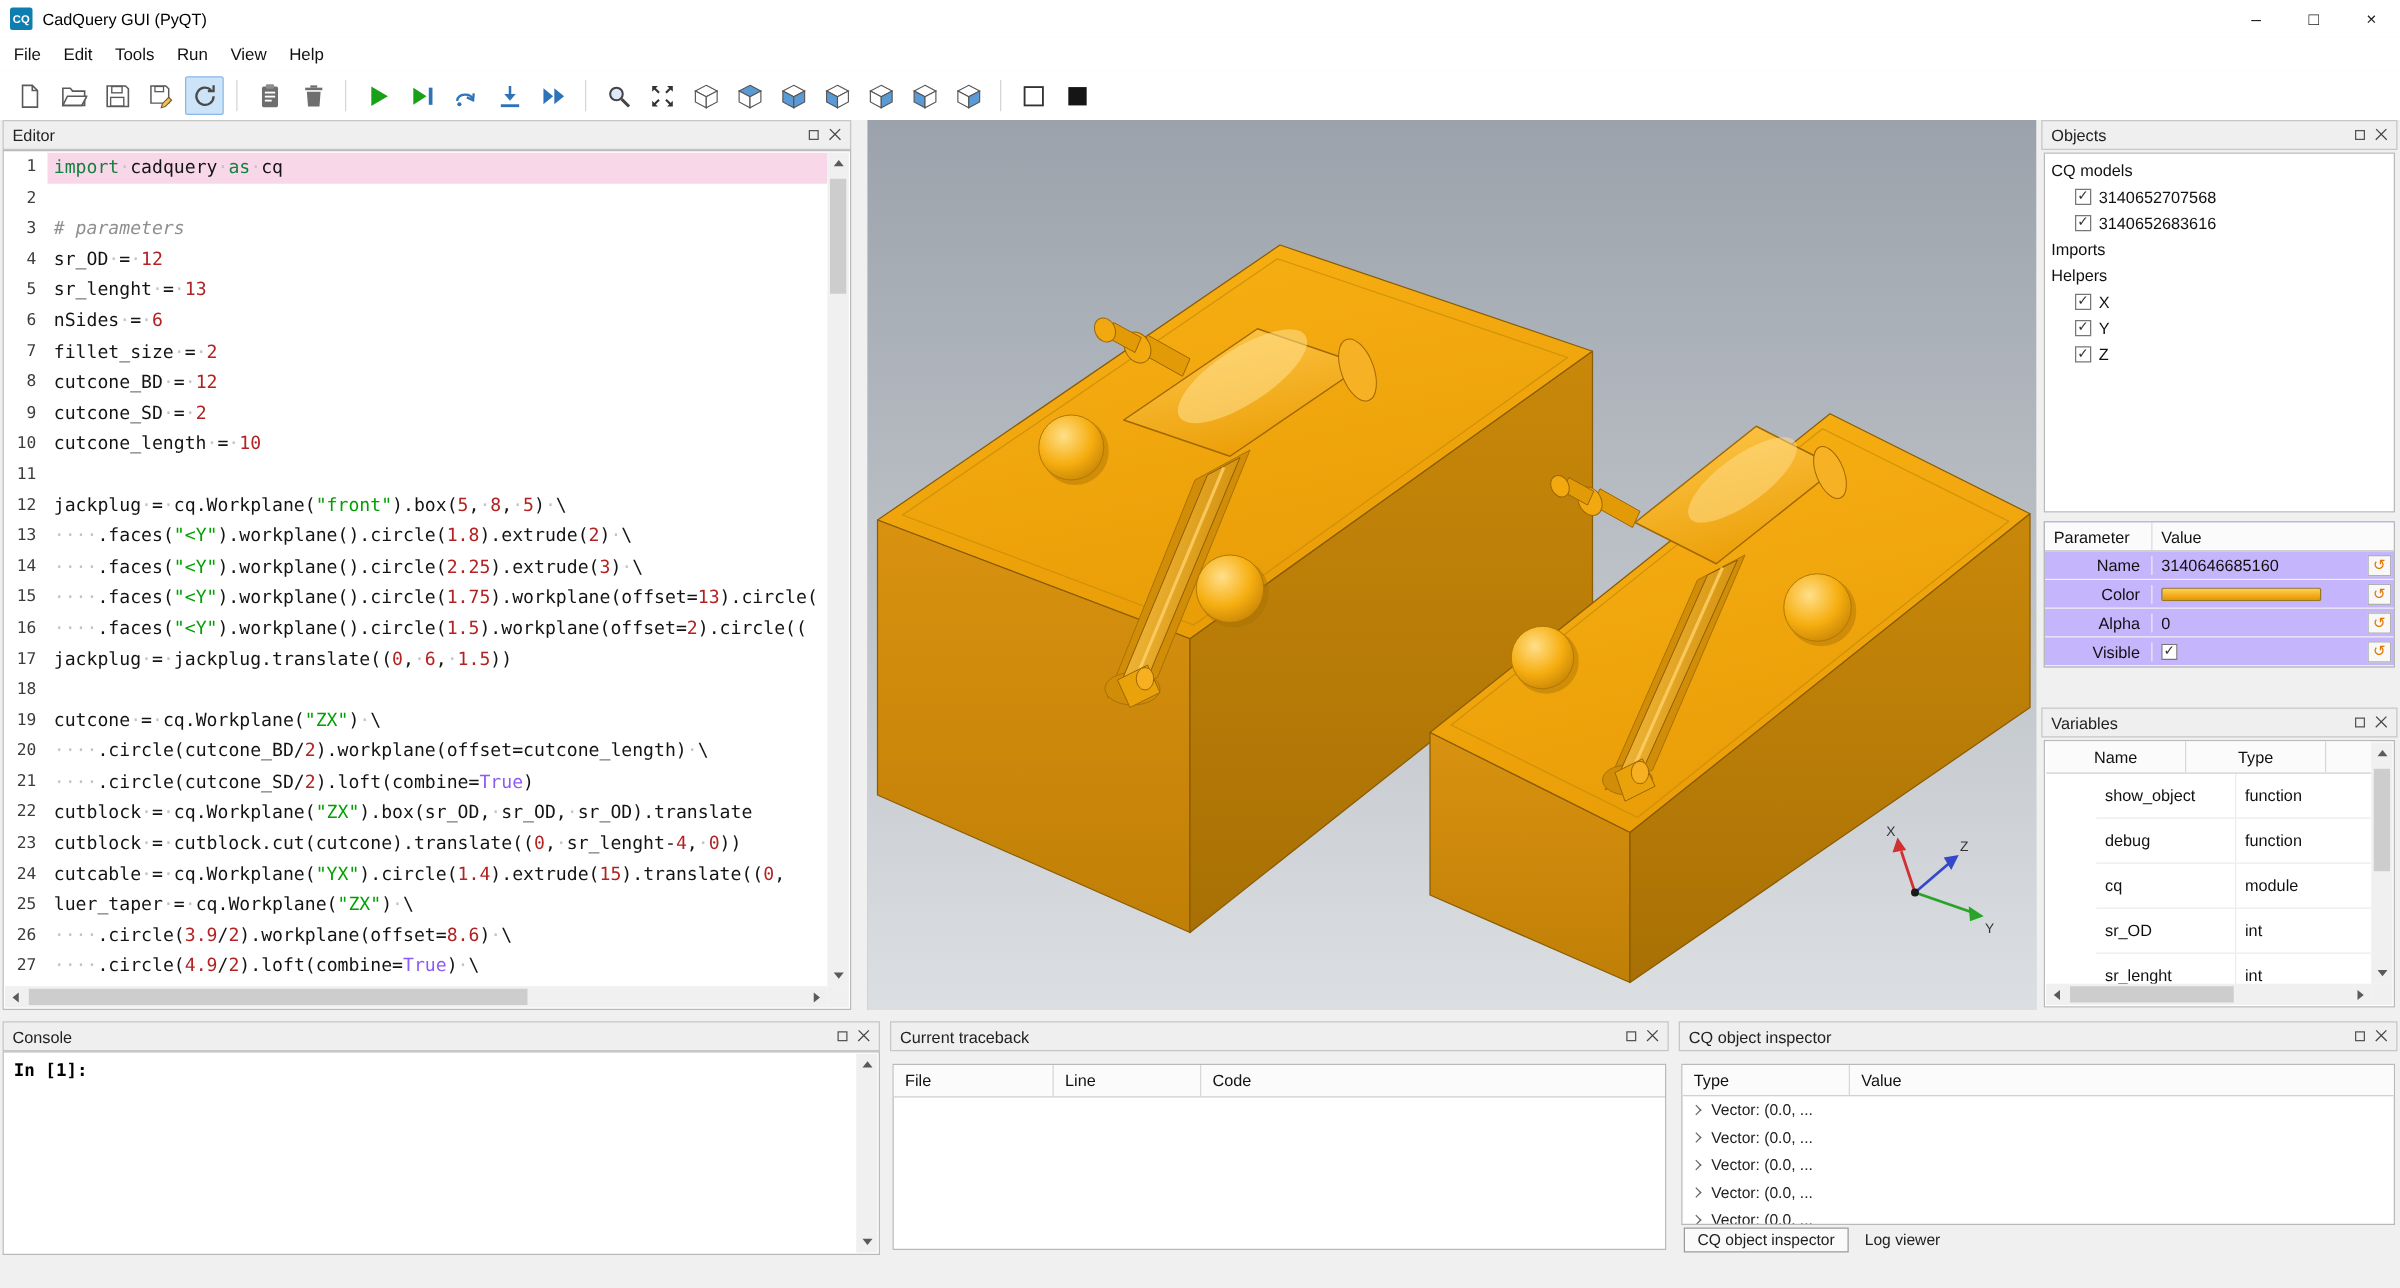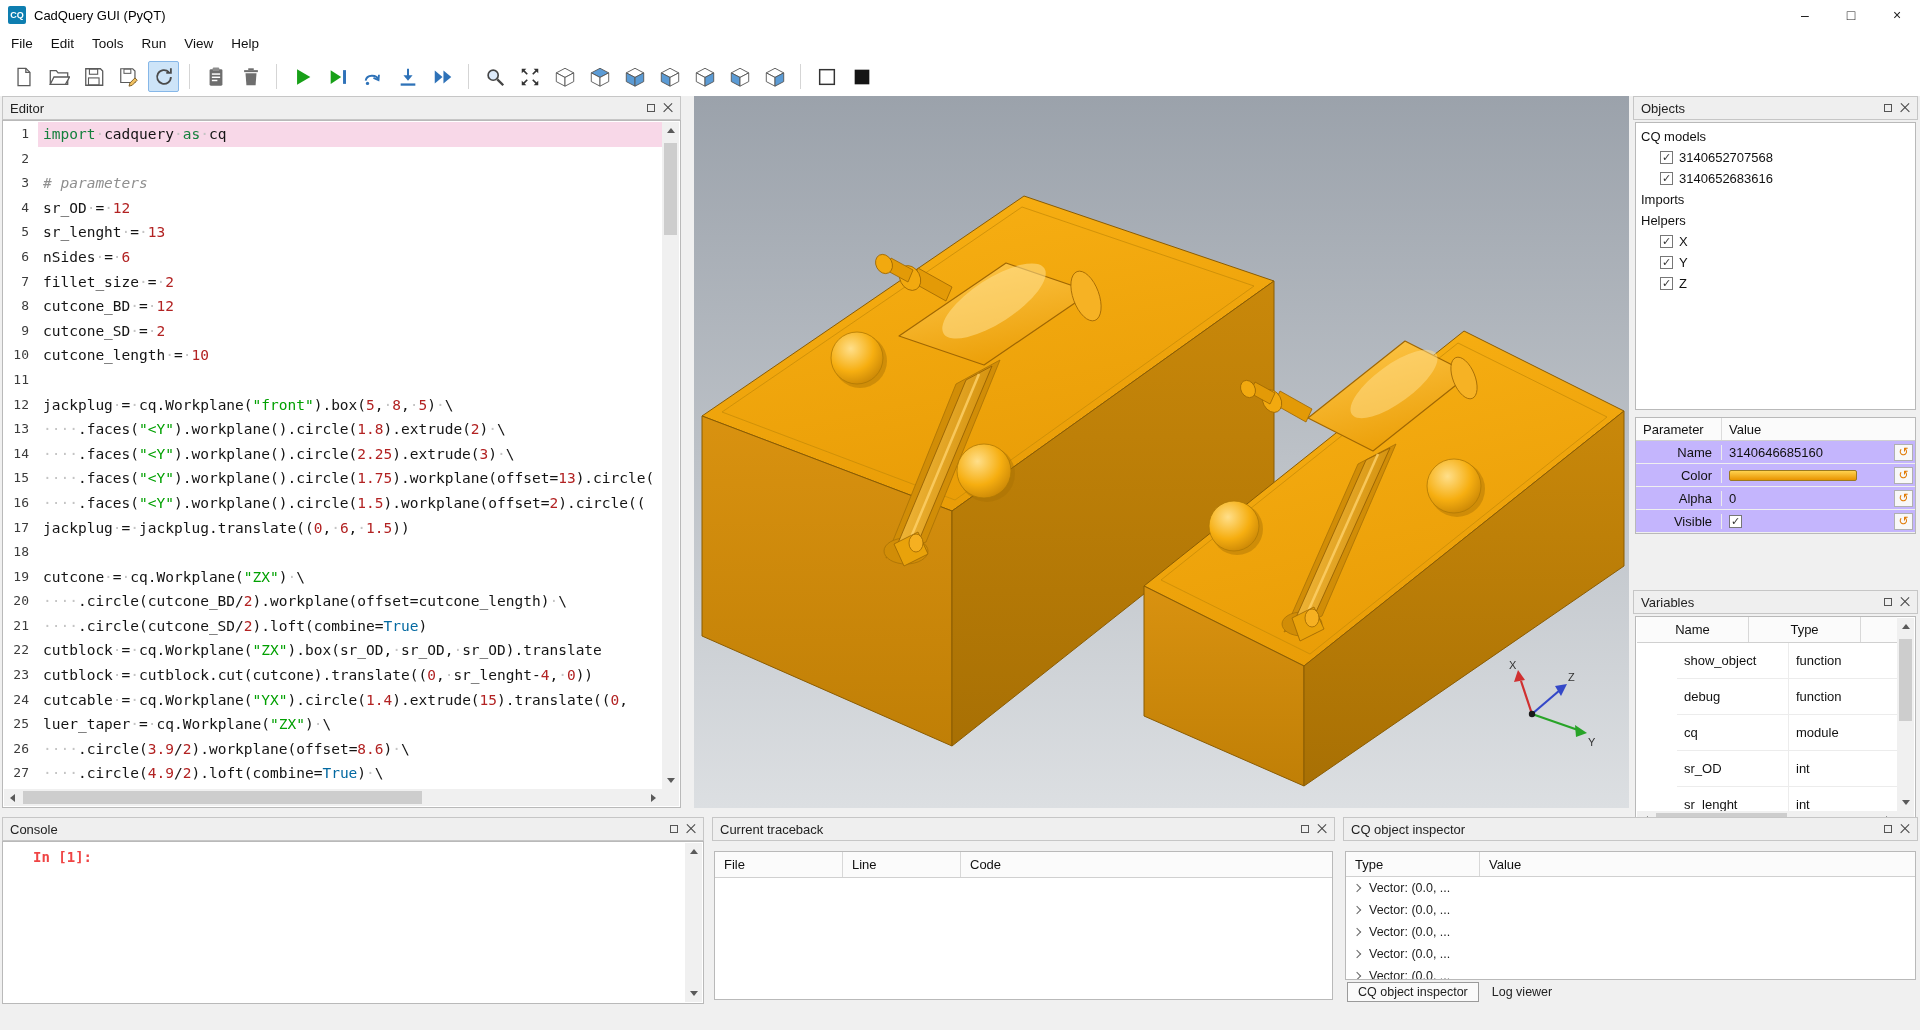--- a/index.html
+++ b/index.html
@@ -25,40 +25,40 @@
   .dock-btns{margin-left:auto;display:flex;align-items:center;gap:8px;}
   .dock-float{width:8px;height:8px;border:1.3px solid #555;display:inline-block;}
   .dock-close{position:relative;width:10px;height:10px;display:inline-block;}
   .dock-close::before,.dock-close::after{content:"";position:absolute;left:-1px;top:4px;width:12px;height:1.4px;background:#444;}
   .dock-close::before{transform:rotate(45deg);}
   .dock-close::after{transform:rotate(-45deg);}
 
   #editor-dock{left:2px;top:96px;width:679px;height:712px;}
   #viewport{left:694px;top:96px;width:935px;height:712px;background:#aaa;}
   #objects-dock{left:1633px;top:96px;width:285px;height:466px;}
-  #variables-dock{left:1633px;top:590px;width:285px;height:242px;}
+  #variables-dock{left:1633px;top:566px;width:285px;height:242px;}
   #console-dock{left:2px;top:817px;width:702px;height:187px;}
   #traceback-dock{left:712px;top:817px;width:623px;height:187px;}
   #inspector-dock{left:1343px;top:817px;width:575px;height:187px;}
 
   
   .editor-body{position:absolute;left:0;right:0;top:24px;bottom:0;background:#fff;border:1px solid #b9b9b9;}
   .code-area{position:absolute;left:1px;top:1px;right:18px;bottom:18px;overflow:hidden;background:#fff;font-family:"DejaVu Sans Mono",monospace;}
   .code-line{display:flex;height:24.6px;line-height:24.6px;white-space:pre;}
   .ln{flex:none;width:34px;text-align:right;padding-right:9px;font-size:13px;color:#3c3c3c;background:#fff;}
   .code{flex:1;padding-left:5px;font-size:14.5px;}
   .code-line.cur .code{background:#f8d8e8;}
   .tk-k{color:#15803d;}
   .tk-n{color:#141414;}
   .tk-o{color:#141414;}
   .tk-m{color:#b22222;}
   .tk-s{color:#00a000;}
   .tk-c{color:#8f8f8f;font-style:italic;}
   .tk-w{color:#c4c4c4;}
-  .tk-b{color:#0369a1;}
+  .tk-b{color:#8b5cf6;}
 
   
   .sbv{position:absolute;top:1px;right:1px;bottom:18px;width:17px;background:#f0f0f0;display:flex;flex-direction:column;}
   .sbv.full{bottom:1px;}
   .sbh{position:absolute;left:1px;bottom:1px;right:18px;height:17px;background:#f0f0f0;display:flex;}
   .sb-corner{position:absolute;right:1px;bottom:1px;width:17px;height:17px;background:#f0f0f0;}
   .sb-btn{flex:none;width:17px;height:17px;display:flex;align-items:center;justify-content:center;}
   .sb-track{flex:1;position:relative;}
   .sb-thumb{position:absolute;left:2px;right:2px;background:#cdcdcd;}
   .sb-thumbh{position:absolute;top:2px;bottom:2px;background:#cdcdcd;}
@@ -94,21 +94,21 @@
   .vars-box .hc0,.vars-box .hc1{width:112px;}
   .vars-box .hc2{flex:1;border-right:none;}
   .vars-rows{position:absolute;left:1px;right:18px;top:26px;bottom:18px;overflow:hidden;padding-left:40px;}
   .var-row{display:flex;height:36px;border-bottom:1px solid #ececec;}
   .vc{display:flex;align-items:center;padding-left:7px;overflow:hidden;white-space:nowrap;}
   .vc0,.vc1{width:112px;border-right:1px solid #ececec;flex:none;}
   .vc2{flex:1;}
 
   
   .console-body{position:absolute;left:0;right:0;top:24px;bottom:0;background:#fff;border:1px solid #b9b9b9;}
-  .console-text{position:absolute;left:8px;top:7px;font-family:"DejaVu Sans Mono",monospace;font-size:14px;font-weight:bold;color:#ef4444;margin-left:22px;}
+  .console-text{position:absolute;left:8px;top:7px;font-family:"DejaVu Sans Mono",monospace;font-size:14px;font-weight:bold;color:#000000;}
 
   
   .tbk-box{position:absolute;left:2px;right:2px;top:34px;bottom:4px;background:#fff;border:1px solid #b9b9b9;font-size:13px;}
   .tbk-header{display:flex;height:26px;background:#fbfbfb;border-bottom:1px solid #d0d0d0;}
   .tbk-box .hc{display:flex;align-items:center;padding-left:9px;border-right:1px solid #d8d8d8;}
   .tbk-box .hc0{width:128px;}
   .tbk-box .hc1{width:118px;}
   .tbk-box .hc2{flex:1;border-right:none;text-align:right;}
 
   

